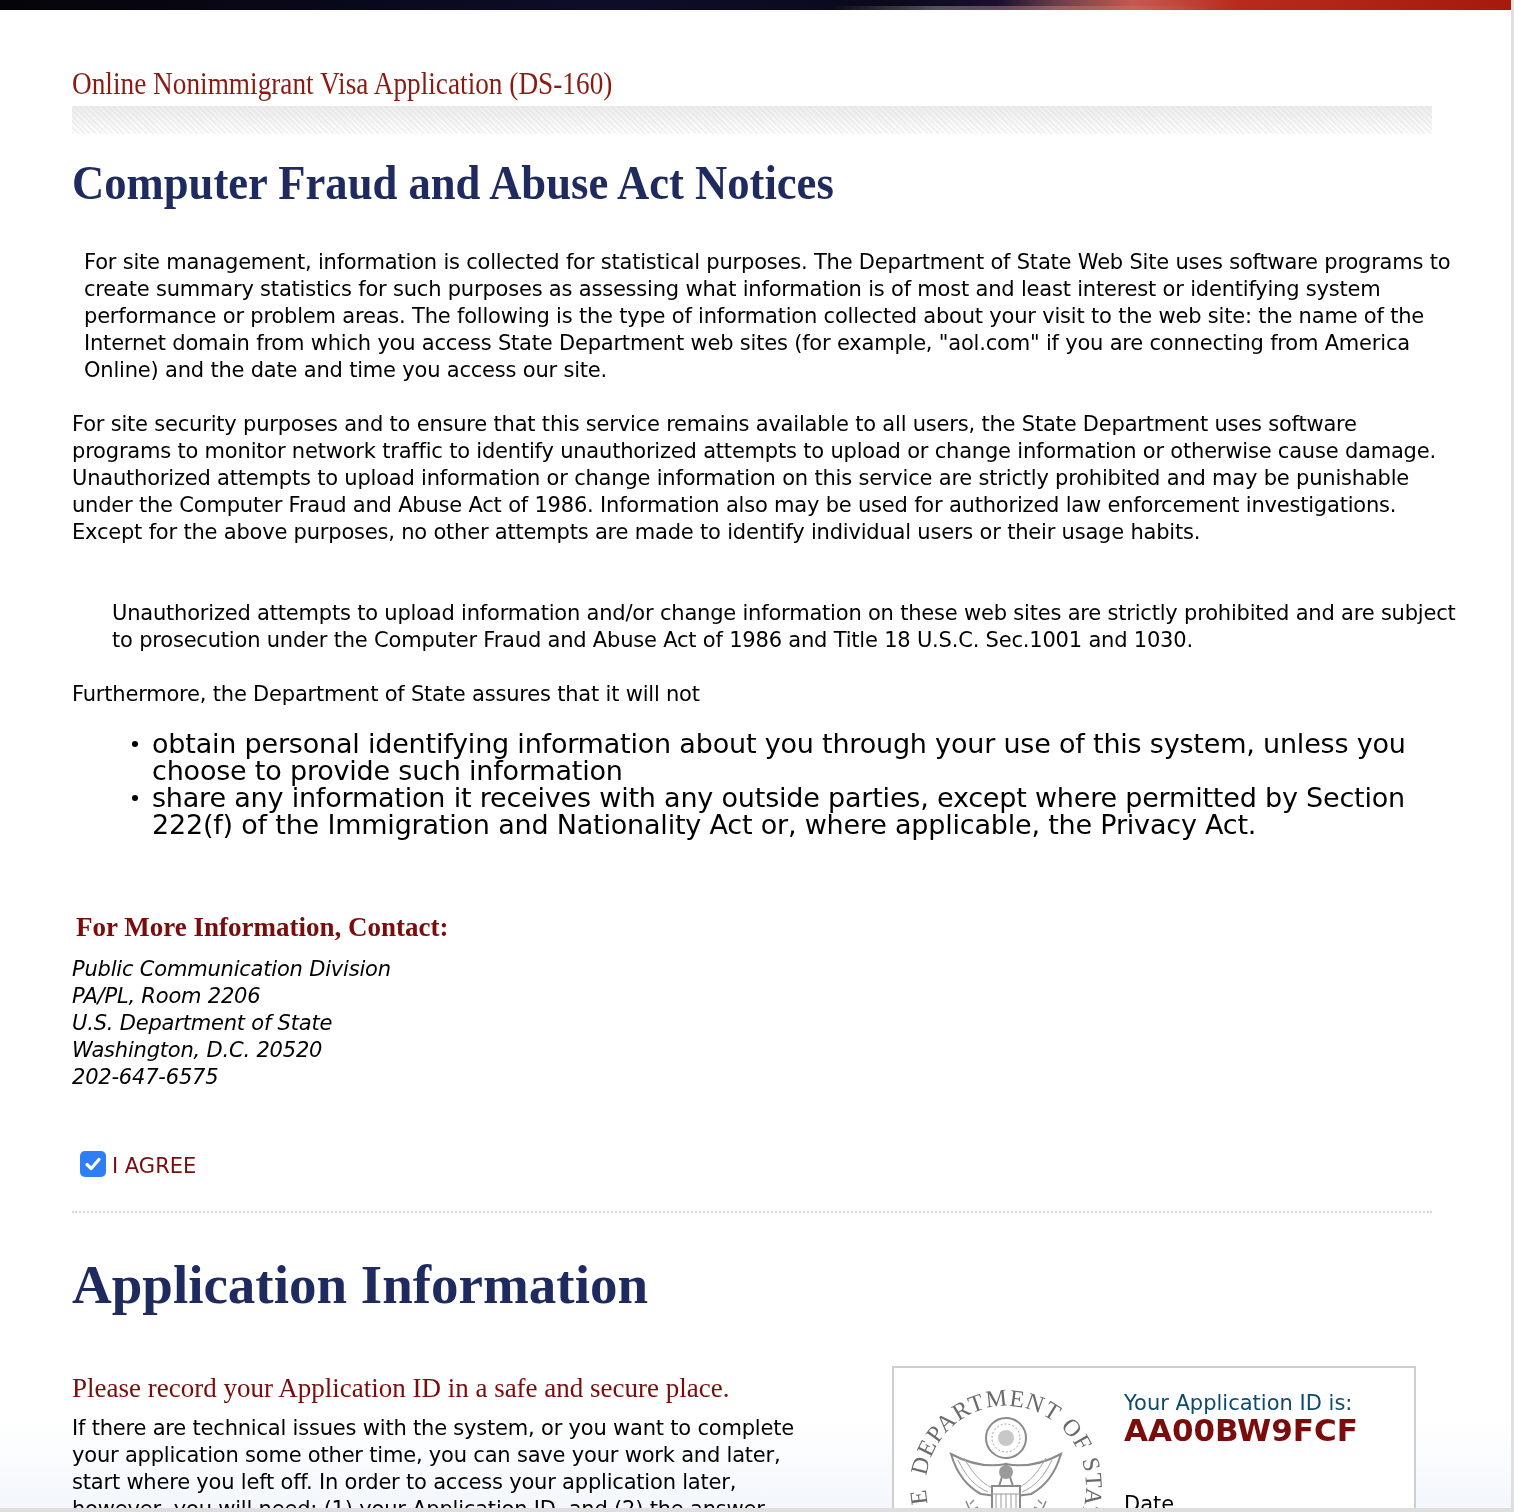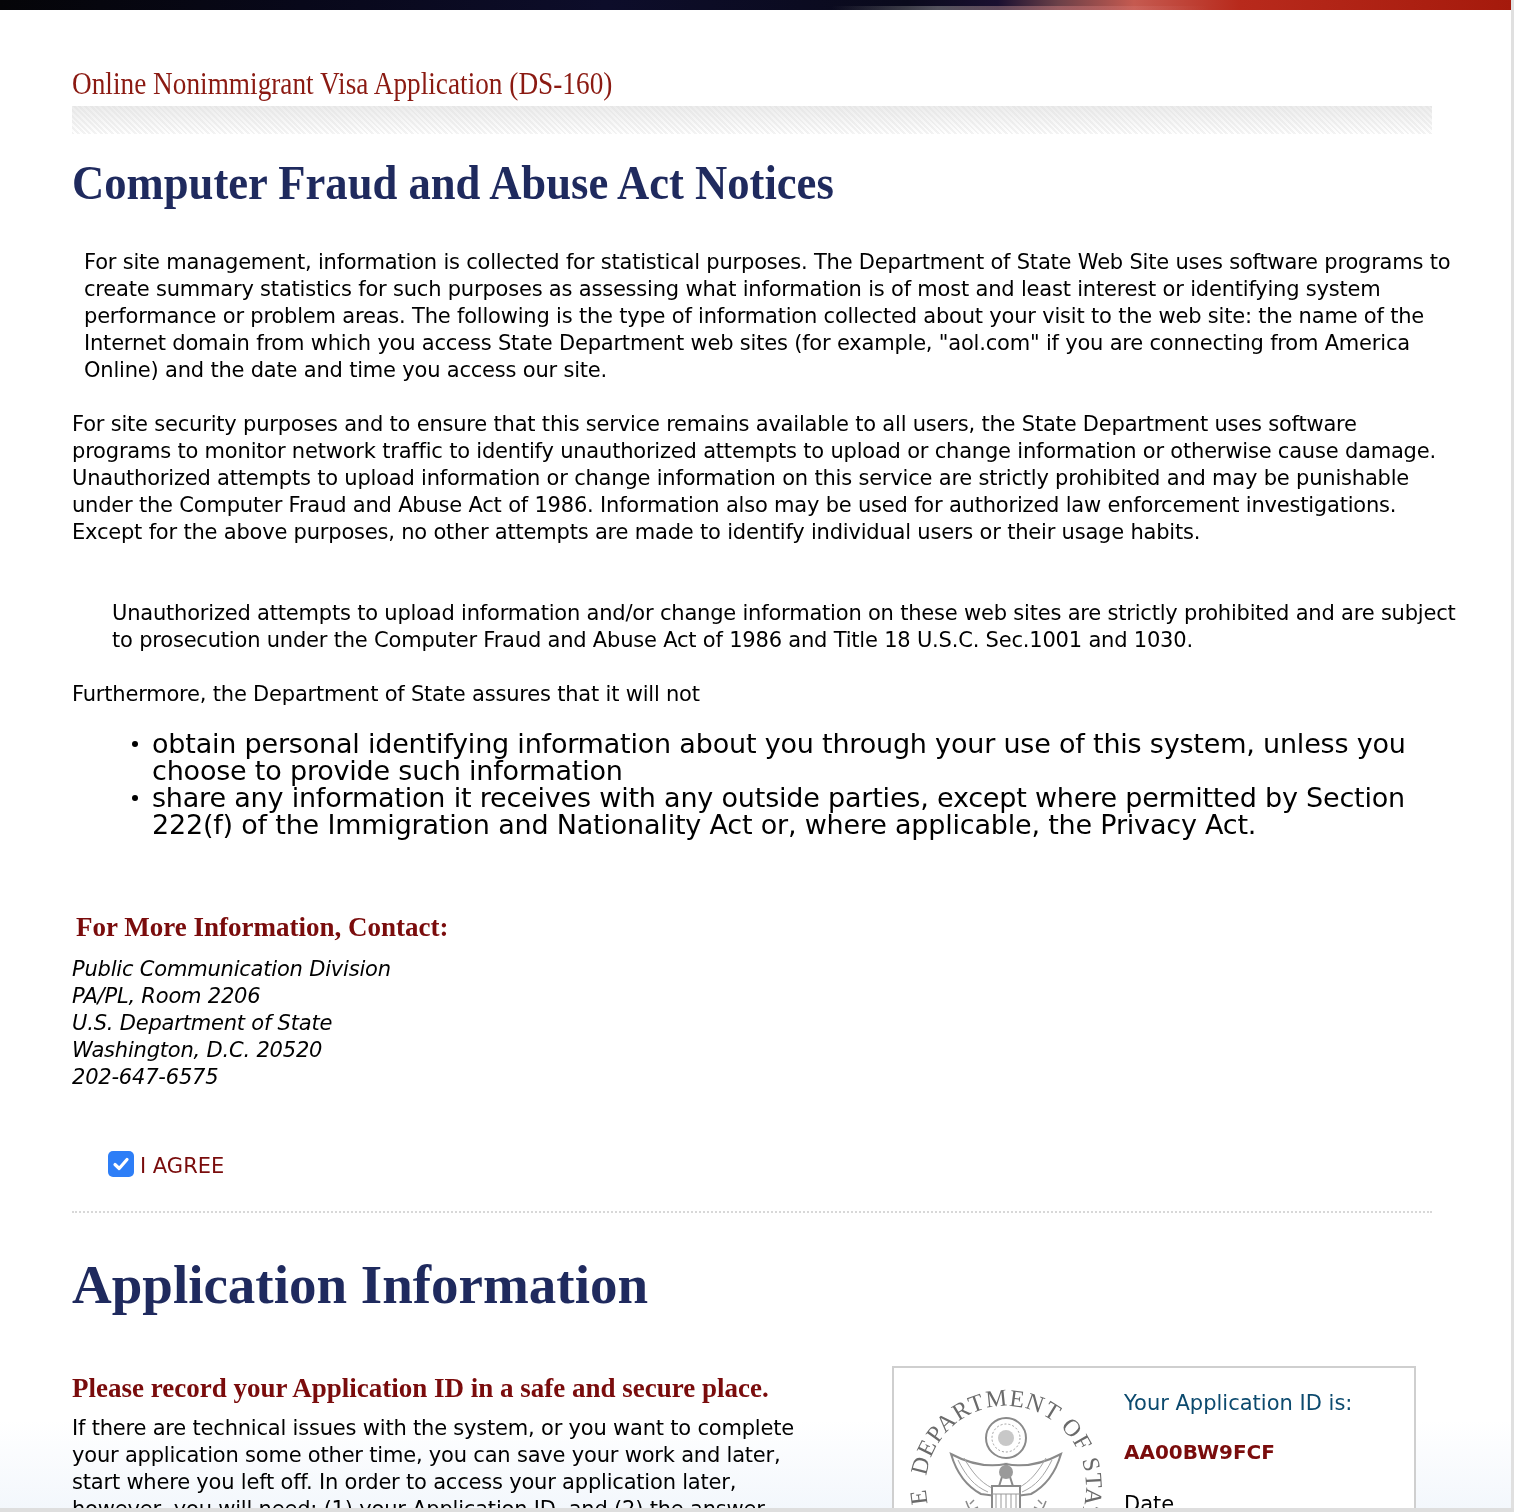--- a/index.html
+++ b/index.html
@@ -61,21 +61,21 @@
       position: absolute; left: 76px; top: 912px;
       font-family: "Liberation Serif", serif; font-weight: bold; font-size: 27px; color: #7a0c0c; white-space: nowrap;
     }
     .contact-address {
       position: absolute; left: 72px; top: 956px;
       font-family: "DejaVu Sans", sans-serif; font-style: italic; font-size: 21px; line-height: 27px; letter-spacing: -0.2px;
     }
     .contact-address div { white-space: nowrap; }
 
     .agree-row {
-      position: absolute; left: 80px; top: 1150px; display: flex; align-items: center; margin-left: 28px;
+      position: absolute; left: 80px; top: 1150px; display: flex; align-items: center;
     }
     .agree-checkbox {
       width: 26px; height: 26px; border-radius: 5px; background: #2d7ef7;
       display: flex; align-items: center; justify-content: center;
     }
     .agree-checkbox svg { width: 20px; height: 20px; }
     .agree-label {
       margin-left: 6px; margin-top: 4px;
       font-family: "DejaVu Sans", sans-serif; font-size: 21px; color: #7a0c0c;
     }
@@ -88,42 +88,42 @@
     .bottom-band {
       position: absolute; left: 0; top: 1420px; width: 1511px; height: 89px;
       background: linear-gradient(180deg, rgba(255,255,255,0) 0%, #f3f7fc 100%);
     }
     .bottom-line {
       position: absolute; left: 0; top: 1508px; width: 1514px; height: 4px; background: #dedede;
     }
 
     .record-heading {
       position: absolute; left: 72px; top: 1373px;
-      font-family: "Liberation Serif", serif; font-weight: bold; font-size: 27px; color: #7a0c0c; white-space: nowrap;
+      font-family: "Liberation Serif", serif; font-weight: normal; font-size: 27px; color: #7a0c0c; white-space: nowrap;
     }
     .record-text {
       position: absolute; left: 72px; top: 1415px; width: 800px;
       font-family: "DejaVu Sans", sans-serif; font-size: 21px; line-height: 27px; letter-spacing: -0.2px;
     }
     .record-text div { white-space: nowrap; }
 
     .app-id-box {
       position: absolute; left: 892px; top: 1366px; width: 524px; height: 160px;
       border: 2px solid #cfcfcf; background: #ffffff; overflow: hidden;
     }
     .seal {
       position: absolute; left: 2px; top: 8px; width: 220px; height: 220px;
     }
     .app-id-label {
       position: absolute; left: 230px; top: 23px;
       font-family: "DejaVu Sans", sans-serif; font-size: 21px; color: #0c4a6e; white-space: nowrap;
     }
     .app-id-value {
-      position: absolute; left: 230px; top: 72px;
-      font-family: "DejaVu Sans", sans-serif; font-weight: bold; font-size: 20px; color: #7a0c0c; white-space: nowrap;
+      position: absolute; left: 230px; top: 44px;
+      font-family: "DejaVu Sans", sans-serif; font-weight: bold; font-size: 31px; color: #7a0c0c; white-space: nowrap;
     }
     .date-label {
       position: absolute; left: 230px; top: 124px;
       font-family: "DejaVu Sans", sans-serif; font-size: 21px; color: #000; white-space: nowrap;
     }
   </style>
 </head>
 <body>
 
 <div class="top-banner"></div>

